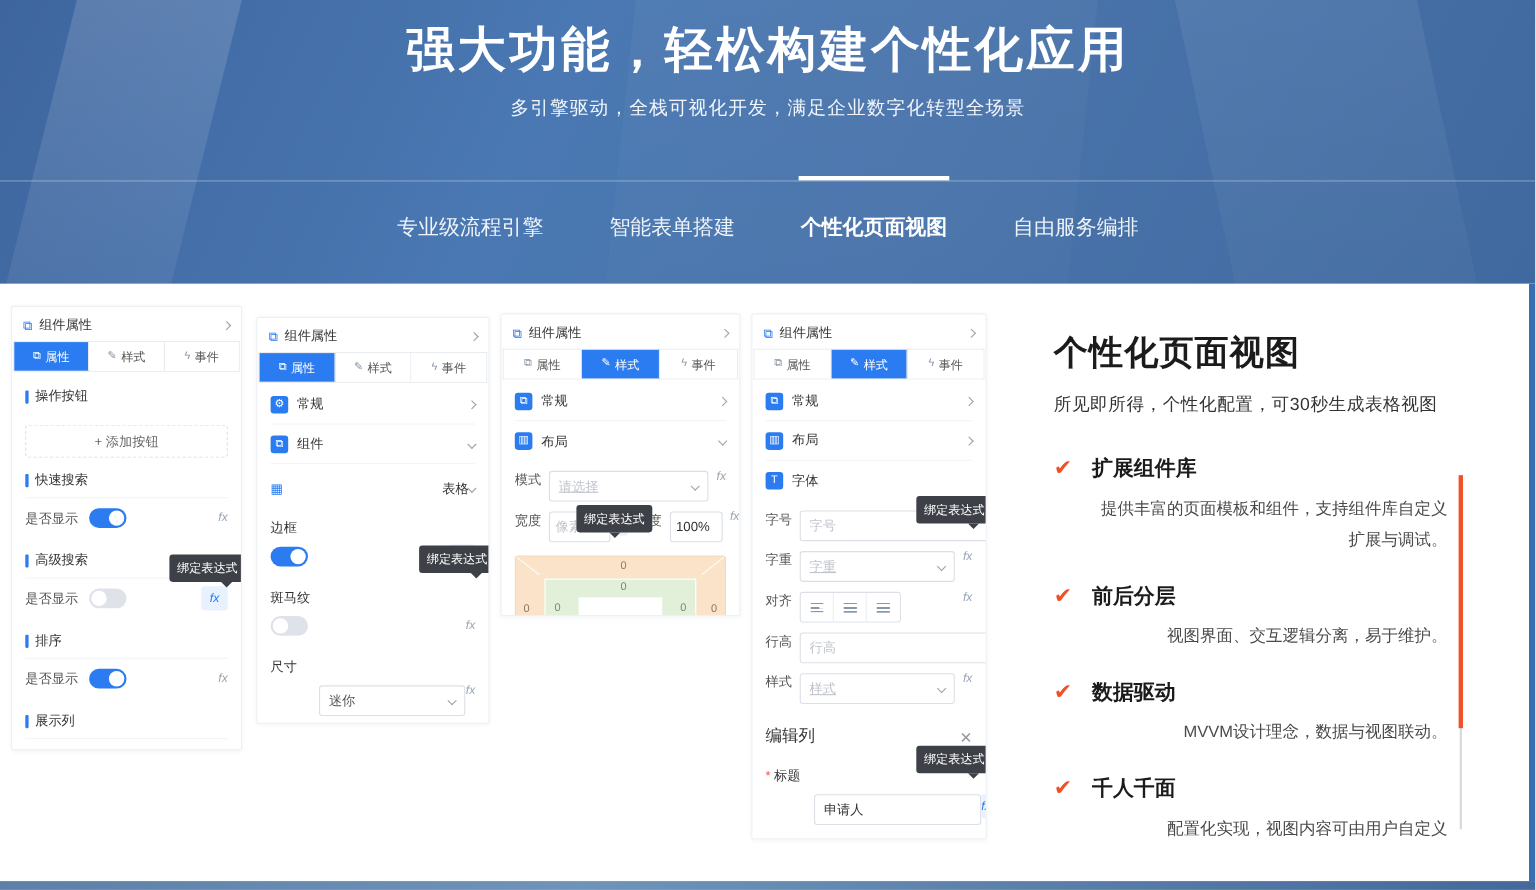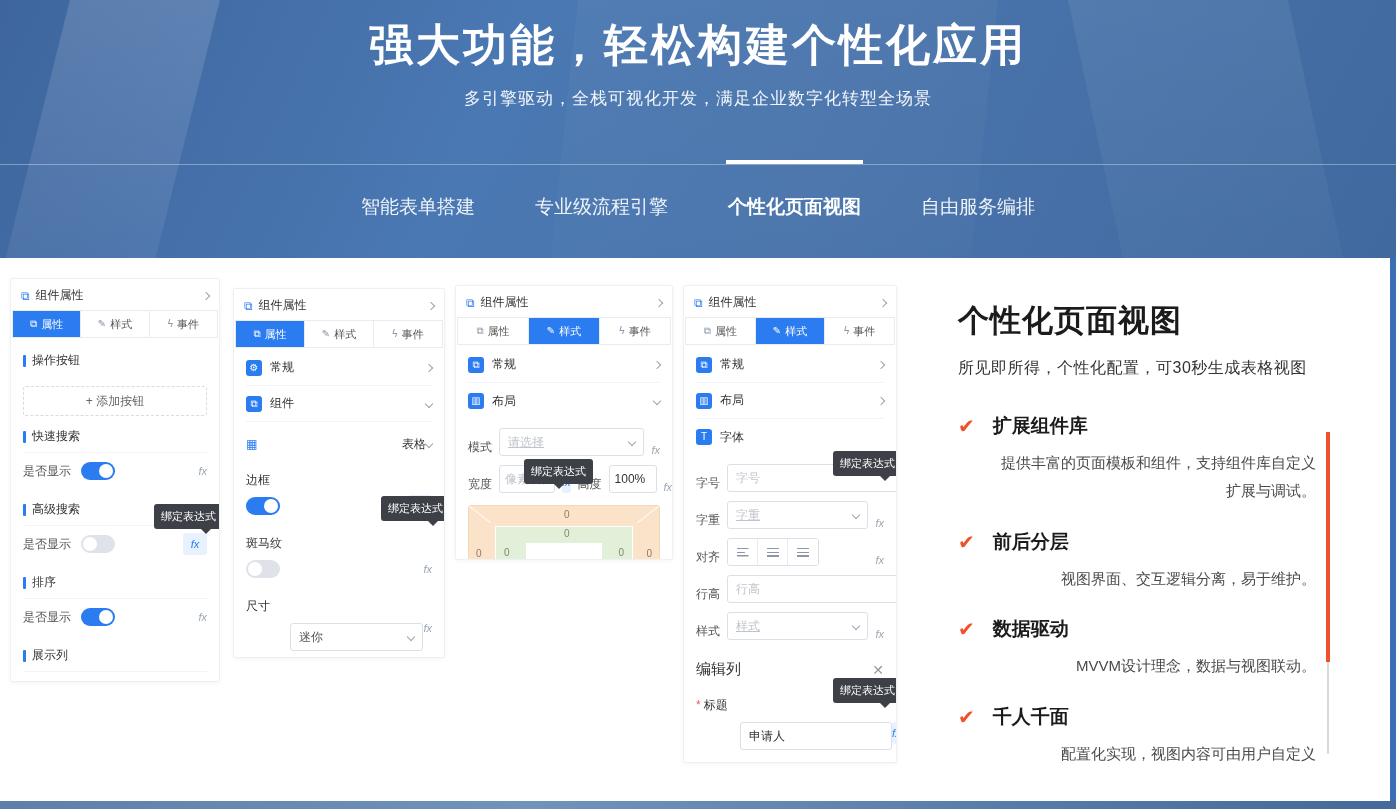--- a/index.html
+++ b/index.html
@@ -74,21 +74,21 @@
   .sub-row .lbl{font-size:12px;color:#333;flex:1;text-align:right;}
   .field-lbl{font-size:12px;color:#333;margin-top:12px;}
   .ctrl-row{display:flex;align-items:flex-start;margin-top:8px;gap:0;margin-left:44px;}
   .inp{height:28px;border:1px solid #dcdfe6;border-radius:3px;font-size:12px;color:#333;padding:0 8px;
        outline:none;width:100%;}
   .inp::placeholder{color:#c0c4cc;}
   .sel{height:28px;border:1px solid #dcdfe6;border-radius:3px;font-size:12px;display:flex;align-items:center;
        padding:0 8px;flex:1;cursor:pointer;background:#fff;}
   .sel .v{flex:1;color:#555;}
   .sel .v.ph{color:#c0c4cc;text-decoration:underline;}
-  .frow{display:flex;align-items:flex-end;margin-top:9px;gap:7px;}
+  .frow{display:flex;align-items:flex-start;margin-top:9px;gap:7px;}
   .frow .flab{font-size:12px;color:#555;white-space:nowrap;}
 
   .tip{position:absolute;background:#3d4046;color:#fff;font-size:11px;padding:5px 7px;border-radius:3px;
        white-space:nowrap;z-index:5;}
   .tip::after{content:"";position:absolute;bottom:-5px;left:50%;margin-left:-5px;
        border:5px solid transparent;border-top-color:#3d4046;border-bottom:none;}
   .tip.ar::after{left:auto;right:12px;}
 
   
   .boxmodel{margin-top:12px;position:relative;height:94px;background:#fae3c8;border-radius:3px;
@@ -134,22 +134,22 @@
 <div id="stage">
 
   <div class="hero">
     <div class="beam b1"></div>
     <div class="beam b2"></div>
     <div class="beam b3"></div>
     <div class="hero-title">强大功能，轻松构建个性化应用</div>
     <div class="hero-sub">多引擎驱动，全栈可视化开发，满足企业数字化转型全场景</div>
     <div class="hero-divider"></div>
     <div class="hero-tabs">
+      <div class="hero-tab">专业级流程引擎</div>
       <div class="hero-tab">智能表单搭建</div>
-      <div class="hero-tab">专业级流程引擎</div>
       <div class="hero-tab active">
         <span class="indicator"></span>
         <span>个性化页面视图</span>
       </div>
       <div class="hero-tab">自由服务编排</div>
     </div>
   </div>
 
   <div class="content">
 

